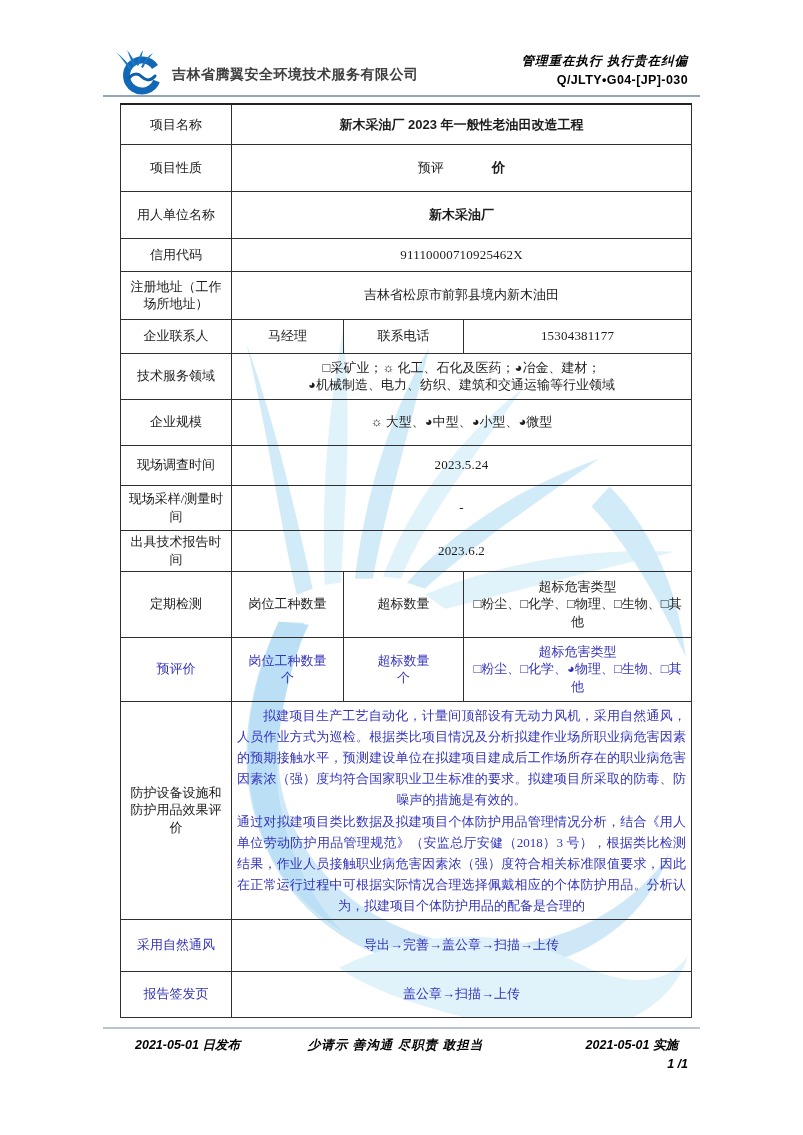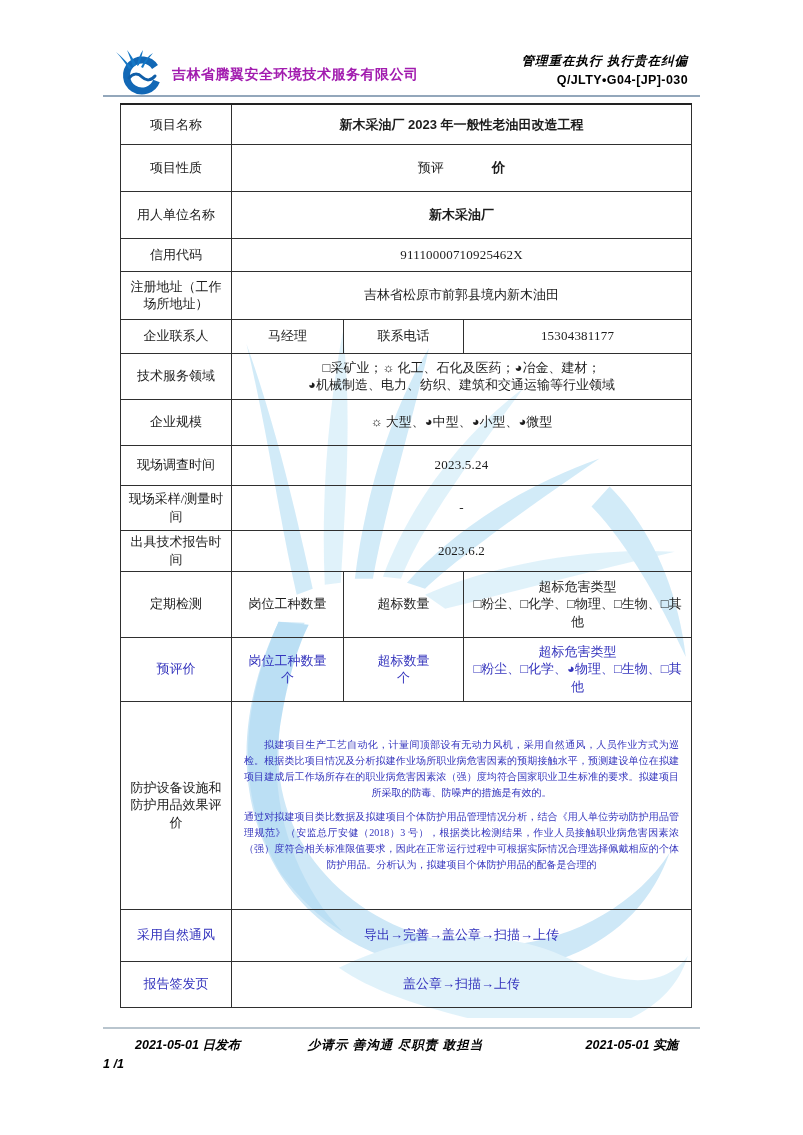--- a/index.html
+++ b/index.html
@@ -14,21 +14,21 @@
   .page{
     position:relative;width:803px;height:1135px;background:#ffffff;
     font-family:"Liberation Serif","DejaVu Serif",serif;color:#1c1c1c;
     overflow:hidden;margin:0 auto;
   }
   
   .logo{position:absolute;left:115px;top:49px;width:54px;height:48px;}
   .company-name{
     position:absolute;left:172px;top:66px;width:340px;
     font-family:"Liberation Sans","DejaVu Sans",sans-serif;
-    font-weight:700;font-size:14px;letter-spacing:.5px;color:#a21caf;
+    font-weight:700;font-size:14px;letter-spacing:.5px;color:#404040;
   }
   .hdr-right{position:absolute;right:115px;top:53px;width:300px;text-align:right;
     font-family:"Liberation Sans","DejaVu Sans",sans-serif;color:#000;}
   .slogan{font-size:12.5px;font-weight:700;font-style:italic;letter-spacing:1px;}
   .doc-number{font-size:12.5px;font-weight:700;letter-spacing:.4px;margin-top:3px;}
   .hdr-rule{position:absolute;left:103px;top:95px;width:597px;height:2px;background:var(--rule-grey);}
   
   .watermark{position:absolute;left:128px;top:326px;width:562px;height:692px;opacity:.6;pointer-events:none;}
   
   table.main{
@@ -40,32 +40,32 @@
     text-align:center;vertical-align:middle;
     font-size:13px;line-height:1.32;padding:2px 4px;
     overflow:hidden;
   }
   table.main{border-top:2px solid #222;}
   td.lbl{padding:2px 6px;}
   .hei{font-family:"Liberation Sans","DejaVu Sans",sans-serif;font-weight:700;font-size:13.5px;margin-left:48px;}
   .blue{color:var(--accent-blue);}
   .preline{white-space:pre-line;}
   td.para-cell{padding:2px 10px;text-align:justify;vertical-align:top;}
-  .para{margin:8px;font-size:10px;line-height:16px;color:var(--accent-blue);
+  .para{margin:1px;font-size:13px;line-height:21px;color:var(--accent-blue);
         text-align:justify;text-align-last:center;}
   .para.indent{text-indent:2em;}
   .num{font-size:13.5px;letter-spacing:.2px;}
   
   .ftr-rule{position:absolute;left:103px;top:1027px;width:597px;height:2px;background:#b9c5ce;}
   .ftr{position:absolute;font-family:"Liberation Sans","DejaVu Sans",sans-serif;
        font-weight:700;font-size:12.5px;color:#000;font-style:italic;}
   .ftr-release{left:135px;top:1037px;}
   .ftr-motto{left:103px;right:115px;top:1037px;text-align:center;font-style:italic;letter-spacing:1px;}
   .ftr-implement{right:125px;top:1037px;}
-  .ftr-page{left:103px;right:115px;top:1057px;text-align:left;}
+  .ftr-page{left:103px;right:115px;top:1057px;text-align:right;}
 </style>
 </head>
 <body>
 
 <div class="page">
 
   <svg class="logo" viewBox="0 0 54 46" aria-hidden="true">
     <path d="M40,17 A15.5,15.5 0 1 0 41.5,31" fill="none" stroke="#1268b6" stroke-width="7"></path>
     <path d="M14,19 C10,13 6,7 1,2 C7,7 12,12 17,18 Z" fill="#1577c5"></path>
     <path d="M18,17 C16,10 14,5 12,0 C16,5 19,10 21,15 Z" fill="#1577c5"></path>

